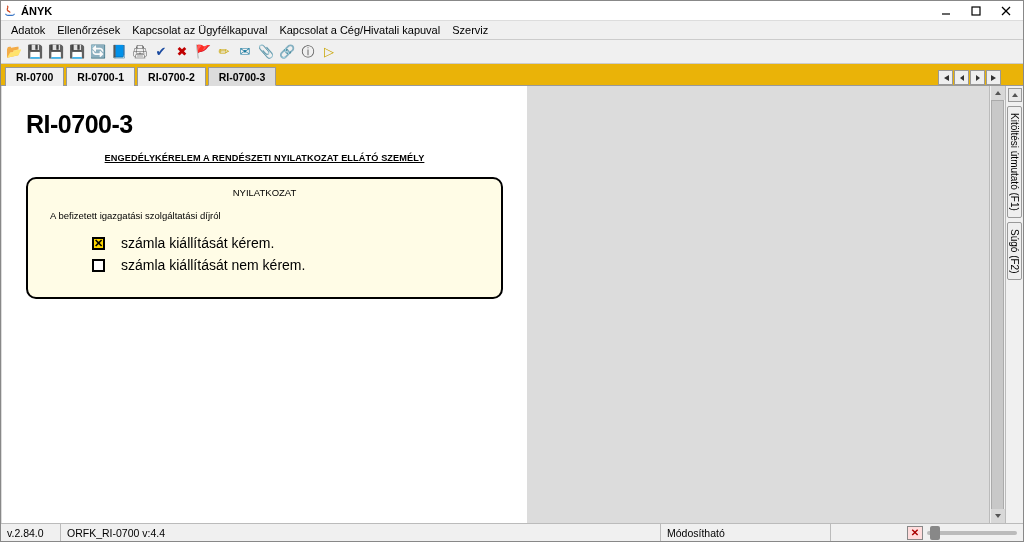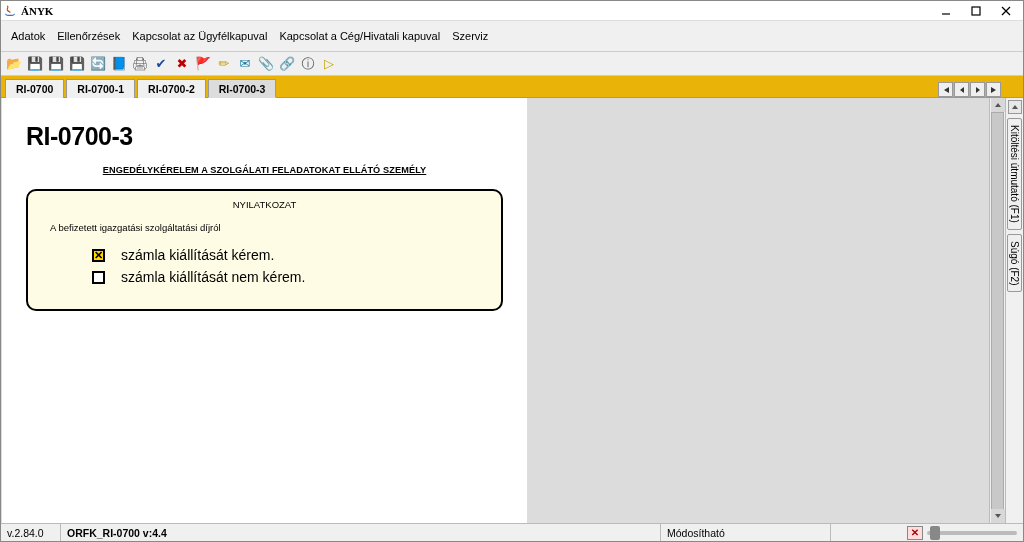--- a/index.html
+++ b/index.html
@@ -1,24 +1,24 @@
 <!DOCTYPE html>
 <html><head>
 <meta charset="utf-8">
 <style>
   * { box-sizing: border-box; margin: 0; padding: 0; }
   body { font-family: Arial, sans-serif; font-size: 11px; background: #fff; width: 1024px; height: 542px; overflow: hidden; }
   .window { width: 1024px; height: 542px; display: flex; flex-direction: column; border: 1px solid #888; }
   .titlebar { height: 20px; background: #fff; display: flex; align-items: center; padding: 0 2px; border-bottom: 1px solid #ddd; }
   .title-java { width: 14px; height: 14px; margin-right: 4px; display: inline-flex; align-items: center; justify-content: center;}
-  .title-text { flex: 1; font-size: 11px; font-weight: bold; font-family: Liberation Serif, serif; }
+  .title-text { flex: 1; font-size: 11px; font-weight: bold; }
   .win-btns { display: flex; gap: 0; }
   .win-btn { width: 30px; height: 18px; display: flex; align-items: center; justify-content: center; background: #fff; }
   .win-btn svg { width: 10px; height: 10px; }
-  .menubar { height: 31px; background: #f0f0f0; display: flex; align-items: center; padding: 0 4px; border-bottom: 1px solid #ccc; }
+  .menubar { height: 19px; background: #f0f0f0; display: flex; align-items: center; padding: 0 4px; border-bottom: 1px solid #ccc; }
   .menu-item { padding: 2px 6px; font-size: 11px; }
   .toolbar { height: 24px; background: #f0f0f0; display: flex; align-items: center; padding: 0 4px; gap: 3px; border-bottom: 1px solid #ccc; }
   .tb-btn { width: 18px; height: 18px; display: flex; align-items: center; justify-content: center; border: 1px solid transparent; }
   .tabs-row { height: 22px; background: #eab308; display: flex; align-items: flex-end; padding: 0 4px; position: relative; border-bottom: 1px solid #999; }
   .tab { border: 1px solid #999; border-bottom: none; padding: 3px 10px 2px; font-size: 10.5px; background: #f0f0f0; font-weight: bold; position: relative; top: 1px; margin-right: 2px;}
   .tab.active { background: #dcdcdc; border-bottom: 1px solid #dcdcdc; }
   .tabs-right { margin-left: auto; display: flex; align-items: center; gap: 0; padding-right: 18px; }
   .nav-btn { width: 15px; height: 15px; border: 1px solid #999; background: #efefef; display:flex; align-items:center; justify-content:center; margin-left:1px;}
   .nav-btn svg { width:8px; height:8px;}
   .main-area { flex: 1; display: flex; background: #dcdcdc; overflow: hidden; }
@@ -142,21 +142,21 @@
           </svg>
         </div>
     </div>
   </div>
 
   <div class="main-area">
     <div class="form-area">
       <div class="form-page">
         <div class="form-content">
           <div class="form-title">RI-0700-3</div>
-          <div class="form-header-line">ENGEDÉLYKÉRELEM A SZOLGÁLATI FELADATOKAT ELLÁTÓ SZEMÉLY</div>
+          <div class="form-header-line">ENGEDÉLYKÉRELEM A RENDÉSZETI NYILATKOZAT ELLÁTÓ SZEMÉLY</div>
           <div class="form-box">
             <div class="box-title">NYILATKOZAT</div>
             <div class="box-line">A befizetett igazgatási szolgáltatási díjról</div>
             <div class="check-row">
               <span class="check checked"></span>
               <span class="check-label">számla kiállítását kérem.</span>
             </div>
             <div class="check-row">
               <span class="check"></span>
               <span class="check-label">számla kiállítását nem kérem.</span>
@@ -187,21 +187,21 @@
             <path d="M4 2L1 6h6z" fill="#555"></path>
           </svg>
         </div>
       <div class="side-tab">Kitöltési útmutató (F1)</div>
       <div class="side-tab">Súgó (F2)</div>
     </div>
   </div>
 
   <div class="statusbar">
     <div class="status-seg wide">v.2.84.0</div>
-    <div class="status-seg" style="min-width:600px;font-weight:bold;">ORFK_RI-0700 v:4.4</div>
+    <div class="status-seg" style="min-width:600px;">ORFK_RI-0700 v:4.4</div>
     <div class="status-seg" style="min-width:170px;">Módosítható</div>
     <div class="status-spacer"></div>
     <div class="status-zoom">
       <div class="status-zoom-icon">✕</div>
       <div class="slider">
         <div class="knob"></div>
       </div>
     </div>
   </div>
 

